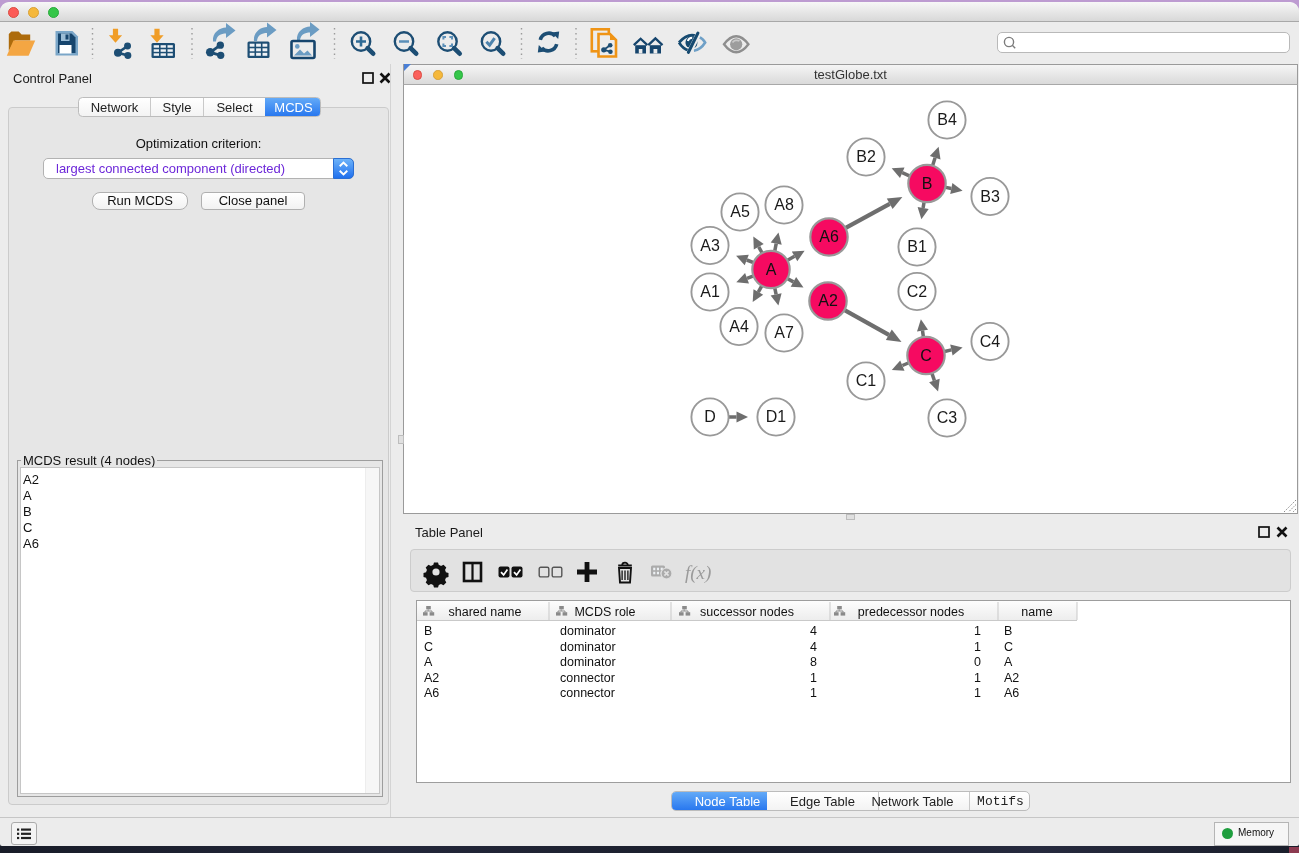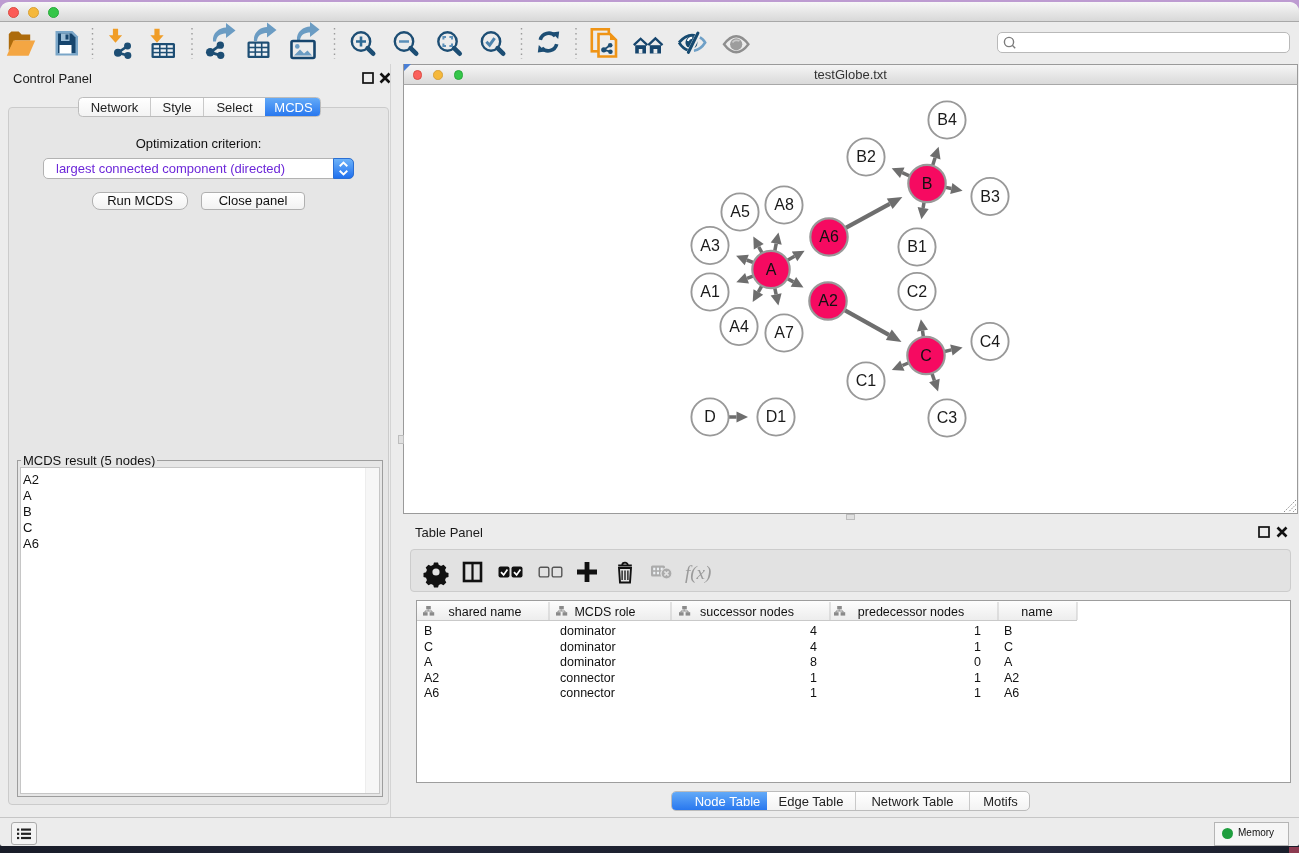--- a/index.html
+++ b/index.html
@@ -161,21 +161,21 @@
     <div class="abs" style="left:333px;top:156px;width:21px;height:21px;background:linear-gradient(#6db3f9,#2070ee);border-radius:0 5px 5px 0;border:1px solid #2a6fd4;"></div>
     <svg class="abs" style="left:337px;top:159px;" width="13" height="15" viewBox="0 0 13 15">
       <path d="M2.7,5.2 l3.8,-3.6 3.8,3.6" fill="none" stroke="#ffffff" stroke-width="1.9"></path>
       <path d="M2.7,9.8 l3.8,3.6 3.8,-3.6" fill="none" stroke="#ffffff" stroke-width="1.9"></path>
     </svg>
 
     <div class="abs" style="left:92px;top:190px;width:96px;height:18px;background:linear-gradient(#ffffff,#f2f2f2);border:1px solid #b0b0b0;border-radius:8px;text-align:center;font-size:13px;line-height:16px;color:#111;">Run MCDS</div>
     <div class="abs" style="left:201px;top:190px;width:104px;height:18px;background:linear-gradient(#ffffff,#f2f2f2);border:1px solid #b0b0b0;border-radius:4px;text-align:center;font-size:13px;line-height:16px;color:#111;">Close panel</div>
 
     <div class="abs" style="left:17px;top:458px;width:366px;height:337px;border:1px solid #9d9d9d;"></div>
-    <div class="abs" style="left:21px;top:451px;padding:0 2px;background:#e6e6e6;font-size:13px;color:#111;">MCDS result (5 nodes)</div>
+    <div class="abs" style="left:21px;top:451px;padding:0 2px;background:#e6e6e6;font-size:13px;color:#111;">MCDS result (4 nodes)</div>
     <div class="abs" style="left:20px;top:465px;width:360px;height:327px;background:#ffffff;border:1px solid #c6c6c6;"></div>
     <div class="abs" style="left:365px;top:466px;width:14px;height:325px;background:#f6f6f6;border-left:1px solid #ededed;"></div>
     <div class="abs" style="left:23px;top:470px;font-size:13px;line-height:16px;color:#111;">A2<br>A<br>B<br>C<br>A6</div>
 
     <div class="abs" style="left:403px;top:62px;width:895px;height:450px;background:#ffffff;border:1px solid #9a9a9a;"></div>
     <div class="abs" style="left:403px;top:62px;width:895px;height:21px;background:linear-gradient(#f5f5f5,#dadada);border:1px solid #9a9a9a;border-bottom:1px solid #a8a8a8;"></div>
     <div class="abs" style="left:404px;top:62px;width:0;height:0;border-left:7px solid #4a7fd6;border-bottom:7px solid transparent;"></div>
     <div class="abs" style="left:412.5px;top:68px;width:9.5px;height:9.5px;border-radius:50%;background:#fb615c;border:0.8px solid #da4d44;"></div>
     <div class="abs" style="left:433px;top:68px;width:9.5px;height:9.5px;border-radius:50%;background:#f5b83b;border:0.8px solid #d8a036;"></div>
     <div class="abs" style="left:453.5px;top:68px;width:9.5px;height:9.5px;border-radius:50%;background:#35c649;border:0.8px solid #2aa93c;"></div>
@@ -391,23 +391,23 @@
         <text x="7" y="75">A6</text>
           <text x="143" y="75">connector</text>
           <text x="400" y="75" text-anchor="end">1</text>
           <text x="564" y="75" text-anchor="end">1</text>
           <text x="587" y="75">A6</text>
       </g>
     </svg>
 
     <div class="abs" style="left:671px;top:789px;width:359px;height:20px;background:linear-gradient(#ffffff,#f3f3f3);border:1px solid #bcbcbc;border-radius:5px;overflow:hidden;font-size:13px;color:#222;">
       <div class="abs" style="left:0;top:0;width:95px;height:20px;line-height:19px;text-align:center;background:linear-gradient(#63aaf8,#2272ee);color:#fff;padding-left:16px;">Node Table</div>
-      <div class="abs" style="left:95px;top:0;width:89px;height:20px;line-height:19px;text-align:center;border-right:1px solid #c9c9c9;">Edge Table</div>
+      <div class="abs" style="left:95px;top:0;width:112px;height:20px;line-height:19px;text-align:center;border-right:1px solid #c9c9c9;">Edge Table</div>
       <div class="abs" style="left:184px;top:0;width:114px;height:20px;line-height:19px;text-align:center;border-right:1px solid #c9c9c9;">Network Table</div>
-      <div class="abs" style="left:298px;top:0;width:61px;height:20px;line-height:19px;text-align:center;">Motifs</div>
+      <div class="abs" style="left:298px;top:0;width:61px;height:20px;line-height:19px;text-align:center;font-family:Liberation Mono, monospace;">Motifs</div>
     </div>
 
     <div class="abs" style="left:0;top:815px;width:1299px;height:1px;background:#c6c6c6;"></div>
     <div class="abs" style="left:11px;top:820px;width:26px;height:23px;background:#f4f4f4;border:1px solid #ababab;border-radius:3px;"></div>
     <svg class="abs" style="left:17px;top:826px;" width="14" height="12" viewBox="0 0 14 12">
       <g fill="#222">
           <rect x="0" y="0.5" width="2.2" height="2.2"></rect>
           <rect x="0" y="4.7" width="2.2" height="2.2"></rect>
           <rect x="0" y="8.9" width="2.2" height="2.2"></rect>
       <rect x="4" y="0.5" width="10" height="2.2"></rect>

